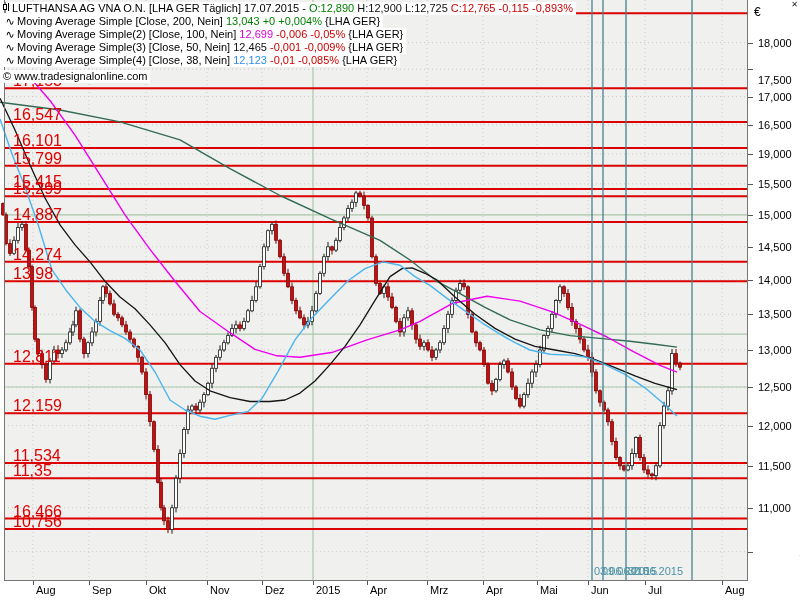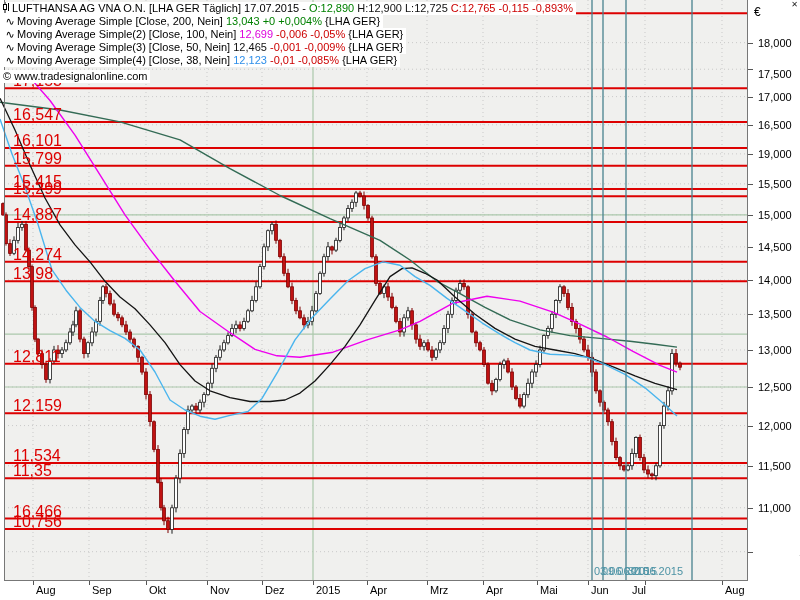--- a/index.html
+++ b/index.html
@@ -484,21 +484,21 @@
     </div>
   </div>
 
   <div id="y-axis">
     <div id="euro">€</div>
     <div id="corner-icon">✕</div>
     <div id="yticks">
         <div class="ytick-dash" style="top: 43px;"></div>
         <div class="ytick-lbl" style="top: 37px;">18,000</div>
         <div class="ytick-dash" style="top: 69px;"></div>
-        <div class="ytick-lbl" style="top: 68px;">17,500</div>
+        <div class="ytick-lbl" style="top: 74px;">17,500</div>
         <div class="ytick-dash" style="top: 97px;"></div>
         <div class="ytick-lbl" style="top: 91px;">17,000</div>
         <div class="ytick-dash" style="top: 125px;"></div>
         <div class="ytick-lbl" style="top: 119px;">16,500</div>
         <div class="ytick-dash" style="top: 154px;"></div>
         <div class="ytick-lbl" style="top: 148px;">19,000</div>
         <div class="ytick-dash" style="top: 184px;"></div>
         <div class="ytick-lbl" style="top: 178px;">15,500</div>
         <div class="ytick-dash" style="top: 215px;"></div>
         <div class="ytick-lbl" style="top: 209px;">15,000</div>
@@ -541,19 +541,19 @@
         <div class="xtick-lbl" style="left: 370px;">Apr</div>
         <div class="xtick" style="left: 427px;"></div>
         <div class="xtick-lbl" style="left: 430px;">Mrz</div>
         <div class="xtick" style="left: 483px;"></div>
         <div class="xtick-lbl" style="left: 486px;">Apr</div>
         <div class="xtick" style="left: 537px;"></div>
         <div class="xtick-lbl" style="left: 540px;">Mai</div>
         <div class="xtick" style="left: 588px;"></div>
         <div class="xtick-lbl" style="left: 591px;">Jun</div>
         <div class="xtick" style="left: 645px;"></div>
-        <div class="xtick-lbl" style="left: 632px;">Jul</div>
+        <div class="xtick-lbl" style="left: 648px;">Jul</div>
         <div class="xtick" style="left: 722px;"></div>
         <div class="xtick-lbl" style="left: 725px;">Aug</div>
       </div>
   </div>
 
 </div>
 
 </body></html>

